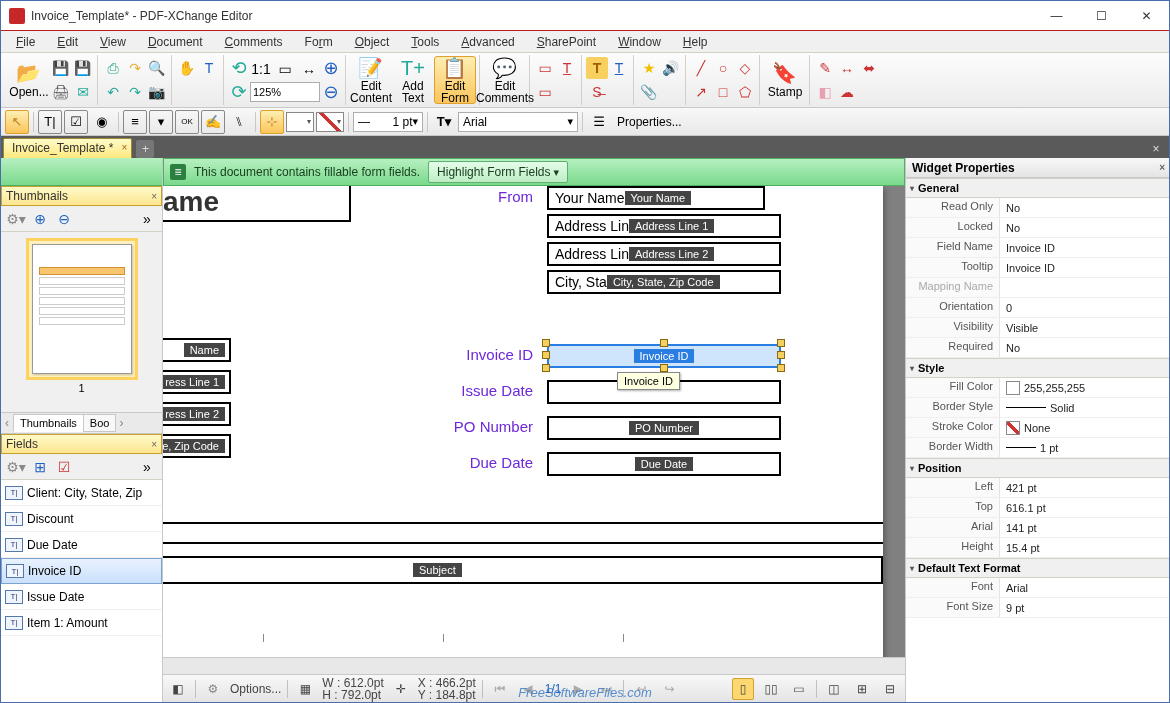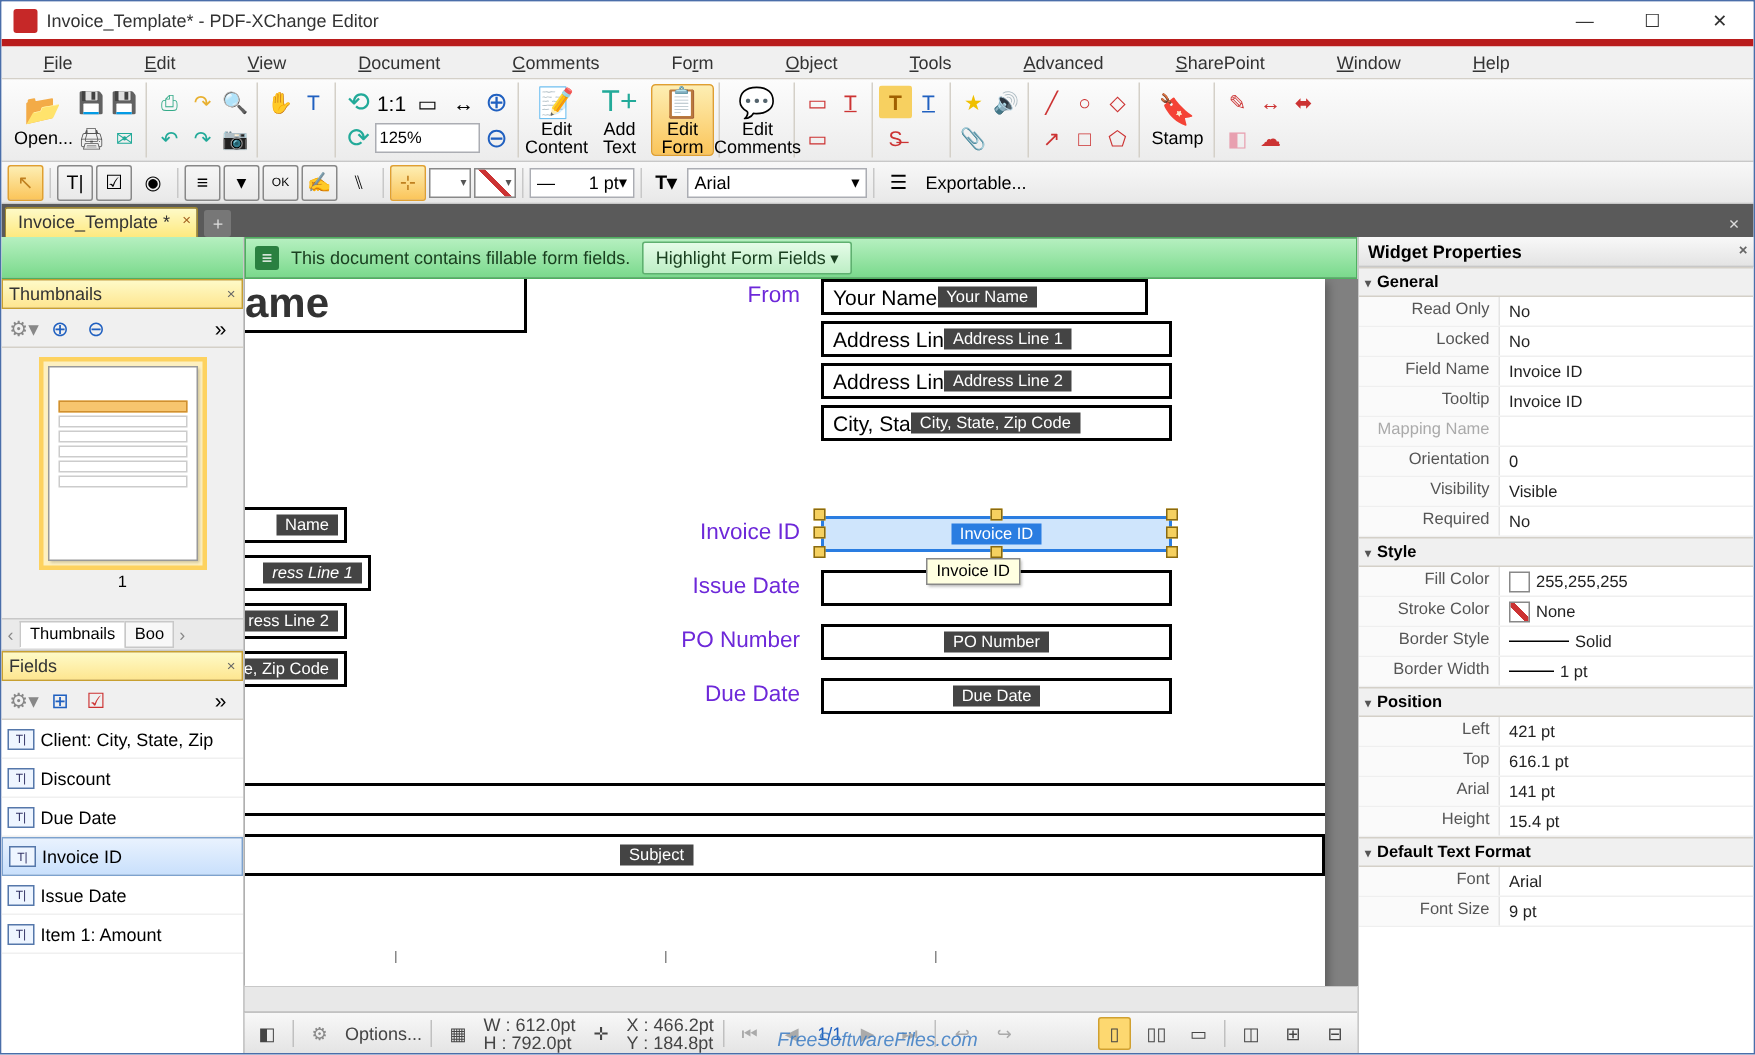--- a/index.html
+++ b/index.html
@@ -1,23 +1,23 @@
 <!DOCTYPE html>
 <html><head>
 <meta charset="utf-8">
 <style>
 *{box-sizing:border-box;margin:0;padding:0;font-family:"Segoe UI",Tahoma,sans-serif;font-size:12px;user-select:none}
 body{width:1170px;height:703px;background:#fff;display:flex;flex-direction:column;overflow:hidden;border:1px solid #4a6ea9}
-.titlebar{height:30px;background:#fff;display:flex;align-items:center;padding:0 0 0 8px;border-bottom:5px solid #b91c1c}
+.titlebar{height:30px;background:#fff;display:flex;align-items:center;padding:0 0 0 8px;border-bottom:1px solid #b91c1c}
 .titlebar .logo{width:16px;height:16px;background:#c62828;border-radius:2px;margin-right:6px}
 .titlebar .title{flex:1;color:#333}
 .titlebar .winbtns{display:flex}
 .titlebar .winbtn{width:45px;height:30px;display:flex;align-items:center;justify-content:center;color:#333}
 .menubar{height:22px;background:#f0f0f0;display:flex;align-items:center;padding:0 4px;border-bottom:1px solid #d4d0c8}
-.menubar .mitem{padding:2px 4px;margin:0 20px;color:#333;cursor:default}
+.menubar .mitem{padding:2px 4px;margin:0 7px;color:#333;cursor:default}
 .menubar .mitem u{text-decoration:underline}
 .ribbon{height:55px;background:linear-gradient(#fcfcfc,#ececec);border-bottom:1px solid #c8c8c8;display:flex;align-items:center;padding:2px 4px;gap:1px;overflow:hidden}
 .rgroup{display:flex;align-items:center;height:100%;padding:0 3px;border-right:1px solid #d4d0c8}
 .rbigbtn{display:flex;flex-direction:column;align-items:center;justify-content:center;width:42px;height:48px;border:1px solid transparent;border-radius:3px;cursor:default;font-size:11px}
 .rbigbtn.active{background:linear-gradient(#fdeeb3,#fbc55a);border-color:#e0a030}
 .rbigbtn .ico{font-size:20px;height:24px;display:flex;align-items:center}
 .rcol{display:flex;flex-direction:column;gap:2px;height:48px;justify-content:center}
 .rsmall{width:22px;height:22px;display:flex;align-items:center;justify-content:center;border:1px solid transparent;border-radius:2px;font-size:14px}
 .zoomsel{width:70px;height:20px;border:1px solid #abadb3;background:#fff;padding:0 2px;font-size:11px}
 .toolbar2{height:28px;background:linear-gradient(#f8f8f8,#e8e8e8);border-bottom:1px solid #c8c8c8;display:flex;align-items:center;padding:0 4px;gap:2px}
@@ -268,21 +268,21 @@
   <div class="tb2btn active" style="color:#c08020">⊹</div>
   <div class="tb2swatch"></div>
   <div class="tb2swatch" style="background:linear-gradient(45deg,#fff 45%,#c33 45%,#c33 55%,#fff 55%)"></div>
   <div class="tb2sep"></div>
   <div class="tb2sel" style="width:70px"><span style="flex:1">— </span><span>1 pt</span> ▾</div>
   <div class="tb2sep"></div>
   <div class="tb2btn" style="color:#000;font-weight:bold">T▾</div>
   <div class="tb2sel" style="width:120px"><span style="flex:1">Arial</span>▾</div>
   <div class="tb2sep"></div>
   <div class="tb2btn">☰</div>
-  <span style="padding:0 4px">Exportable...</span>
+  <span style="padding:0 4px">Properties...</span>
 </div>
 
 <div class="tabstrip">
   <div class="doctab">
     <span>Invoice_Template *</span>
     <span class="x">×</span>
   </div>
   <div class="addtab">+</div>
   <div class="closetab">×</div>
 </div>
@@ -392,21 +392,21 @@
             <div class="ffield" style="left: 384px; top: 84px; width: 234px; justify-content: flex-start; padding-left: 6px;">
               <span style="font-size:14px">City, Sta</span>
               <span class="fplaceholder">City, State, Zip Code</span>
             </div>
           </div>
 
         <div id="left-frags">
             <div class="frag" style="left: 0px; top: 152px; width: 68px; border-left: none; justify-content: flex-end;">
               <span class="fplaceholder">Name</span>
             </div>
-            <div class="frag" style="left: 0px; top: 184px; width: 84px; border-left: none; justify-content: flex-end; font-style: italic;">
+            <div class="frag" style="left: 0px; top: 184px; width: 68px; border-left: none; justify-content: flex-end;">
               <span class="fplaceholder">ress Line 1</span>
             </div>
             <div class="frag" style="left: 0px; top: 216px; width: 68px; border-left: none; justify-content: flex-end;">
               <span class="fplaceholder">ress Line 2</span>
             </div>
             <div class="frag" style="left: 0px; top: 248px; width: 68px; border-left: none; justify-content: flex-end;">
               <span class="fplaceholder">ate, Zip Code</span>
             </div>
           </div>
 
@@ -529,28 +529,28 @@
         <div class="prow">
           <div class="k">Required</div>
           <div class="v">No</div>
         </div>
         <div class="prop-section">Style</div>
         <div class="prow">
           <div class="k">Fill Color</div>
           <div class="v"><span class="colorchip"></span>255,255,255</div>
         </div>
         <div class="prow">
+          <div class="k">Border Style</div>
+          <div class="v"><span style="width:40px;height:0;border-top:1px solid #000"></span>Solid</div>
+        </div>
+        <div class="prow">
           <div class="k">Stroke Color</div>
           <div class="v"><span class="colorchip" style="background:linear-gradient(45deg,#fff 40%,#c33 40%,#c33 60%,#fff 60%)"></span>None</div>
         </div>
         <div class="prow">
-          <div class="k">Border Style</div>
-          <div class="v"><span style="width:40px;height:0;border-top:1px solid #000"></span>Solid</div>
-        </div>
-        <div class="prow">
           <div class="k">Border Width</div>
           <div class="v"><span style="width:30px;height:0;border-top:1px solid #000"></span>1 pt</div>
         </div>
         <div class="prop-section">Position</div>
         <div class="prow">
           <div class="k">Left</div>
           <div class="v">421 pt</div>
         </div>
         <div class="prow">
           <div class="k">Top</div>

